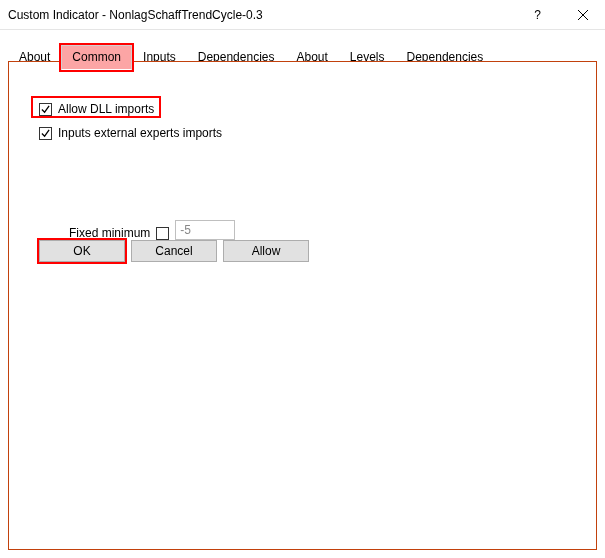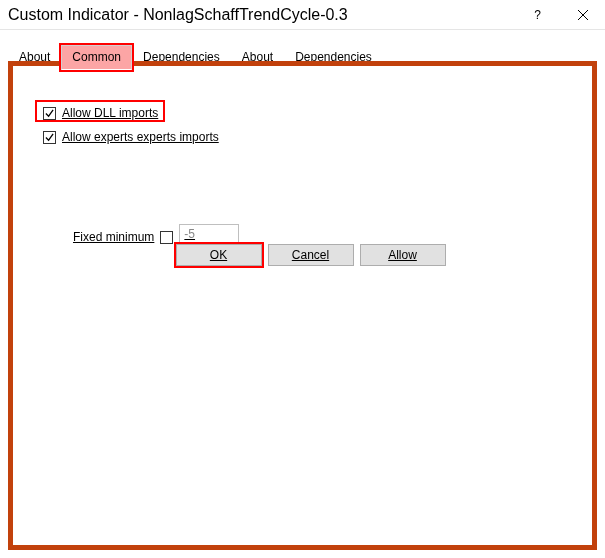--- a/index.html
+++ b/index.html
@@ -1,32 +1,32 @@
 <!DOCTYPE html>
 <html><head>
 <meta charset="utf-8">
 <style>
   * { box-sizing: border-box; font-family: "Segoe UI", Tahoma, sans-serif; font-size: 12px; }
   body { margin: 0; background: #fff; width: 605px; height: 558px; display:flex; flex-direction:column; }
   .titlebar { height: 30px; background: #fff; display:flex; align-items:center; padding-left:8px; border-bottom:1px solid #e5e5e5;}
-  .titlebar .title { flex:1; color:#000; font-size:16px;}
+  .titlebar .title { flex:1; color:#000; font-size:12px;}
   .titlebar .winbtn { width:45px; height:30px; display:flex; align-items:center; justify-content:center; color:#000;}
   .titlebar .winbtn svg { stroke:#000; }
   .client { flex:1; display:flex; flex-direction:column; padding:6px 8px 8px 8px; }
   .tabs { display:flex; gap:0; user-select:none; }
   .tab { padding:4px 10px 5px 10px; color:#000; background:transparent; border:1px solid transparent; position:relative; top:9px;}
   .tab.active { background:#fca5a5; border:1px solid #d0d0d0; border-bottom:1px solid #fff; z-index:2;}
-  .tabpanel { flex:1; border:5px solid #c2410c; background:#fff; position:relative; padding:40px 14px 20px 30px;text-decoration:underline;}
+  .tabpanel { flex:1; border:1px solid #c2410c; background:#fff; position:relative; padding:40px 14px 20px 30px;}
   .chk-row { display:flex; align-items:center; gap:6px; margin-bottom:10px; }
   .chk { width:13px; height:13px; border:1px solid #333; display:inline-flex; align-items:center; justify-content:center; background:#fff;}
   .chk.checked svg{ display:block;} .chk svg{display:none;}
   .fixedrow { display:flex; gap:60px; margin-top:80px; padding-left:30px;}
   .fixedgrp { display:flex; align-items:flex-end; gap:6px;}
   .numbox { width:60px; height:20px; border:1px solid #bfbfbf; padding:0 4px; color:#888; display:flex; align-items:center;}
-  .buttons { display:flex; gap:6px; justify-content:center; margin-top:auto;}
+  .buttons { display:flex; gap:6px; justify-content:flex-start; margin-top:auto;}
   .btn { min-width:86px; height:22px; border:1px solid #adadad; background:#e1e1e1; display:flex; align-items:center; justify-content:center; }
   .highlight-red { outline:2px solid #ff0000; outline-offset:0px;}
   .hl-box { position:absolute; border:2px solid #ff0000; pointer-events:none;}
 </style>
 </head>
 <body>
 
 <div class="titlebar">
   <span class="title">Custom Indicator - NonlagSchaffTrendCycle-0.3</span>
   <div class="winbtn">?</div>
@@ -35,22 +35,24 @@
         <line x1="0" y1="0" x2="10" y2="10" stroke-width="1"></line>
         <line x1="10" y1="0" x2="0" y2="10" stroke-width="1"></line>
       </svg>
   </div>
 </div>
 
 <div class="client">
   <div class="tabs">
     <div class="tab"><span>About</span></div>
     <div class="tab active highlight-red"><span>Common</span></div>
+    <div class="tab"><span>Inputs</span></div>
     <div class="tab"><span>Dependencies</span></div>
     <div class="tab"><span>About</span></div>
+    <div class="tab"><span>Levels</span></div>
     <div class="tab"><span>Dependencies</span></div>
   </div>
 
   <div class="tabpanel">
 
     <div class="hl-box" style="left:22px; top:34px; width:130px; height:22px;"></div>
 
     <div class="chk-row">
       <span class="chk checked">
           <svg width="9" height="9" viewBox="0 0 10 10">
@@ -58,21 +60,21 @@
           </svg>
         </span>
       <span>Allow DLL imports</span>
     </div>
     <div class="chk-row">
       <span class="chk checked">
           <svg width="9" height="9" viewBox="0 0 10 10">
             <polyline points="1,5 4,8 9,1" fill="none" stroke="#000" stroke-width="1.4"></polyline>
           </svg>
         </span>
-      <span>Allow experts experts imports</span>
+      <span>Inputs external experts imports</span>
     </div>
 
     <div class="fixedrow">
       <div class="fixedgrp">
         <span>Fixed minimum</span>
         <span class="chk"></span>
         <span class="numbox">
             <span>-5</span>
           </span>
       </div>

